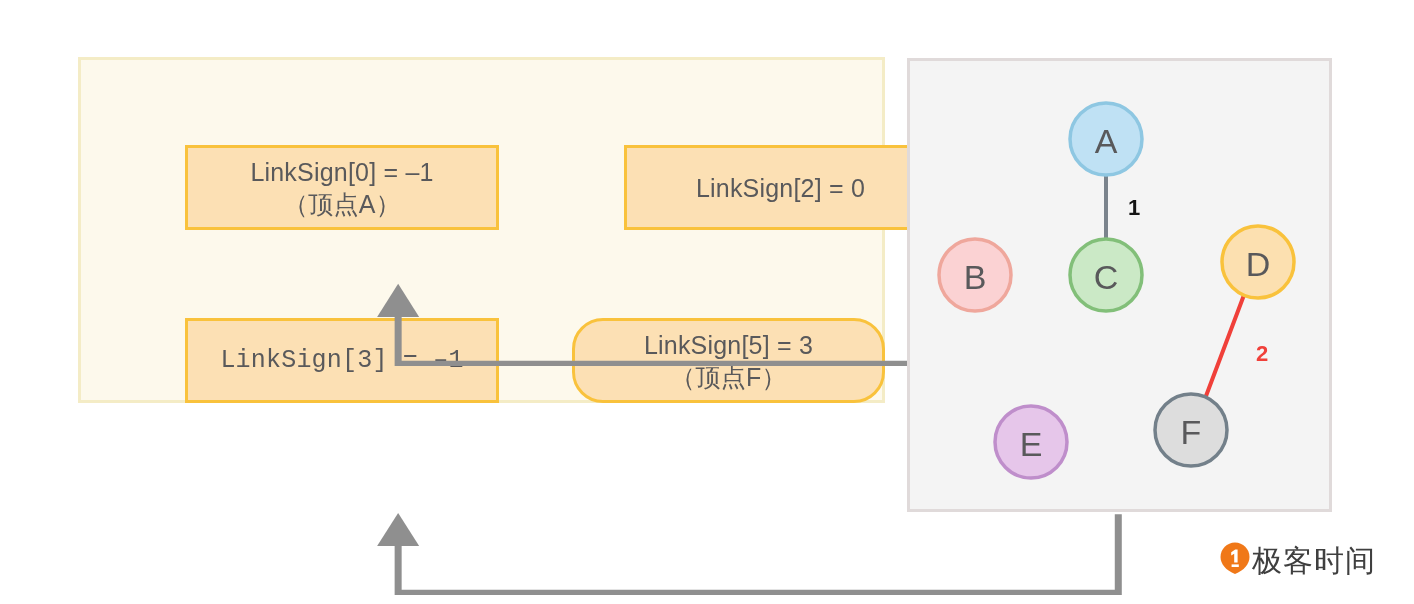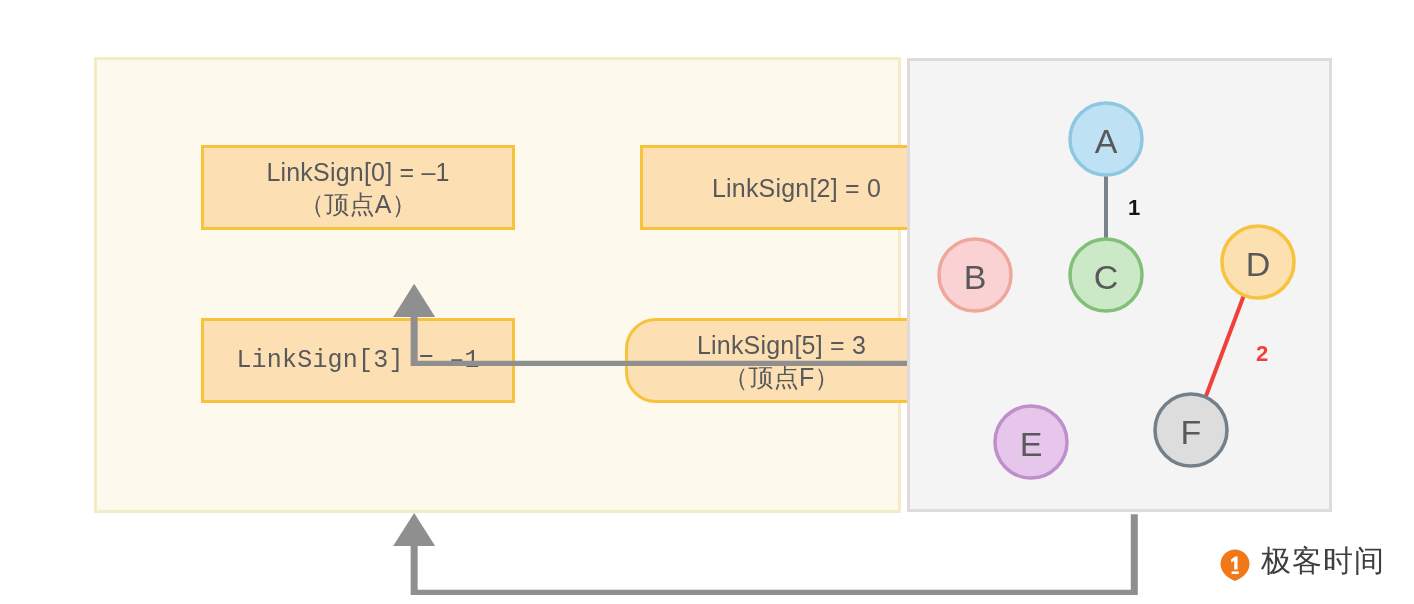--- a/index.html
+++ b/index.html
@@ -14,25 +14,24 @@
     font-family: "Liberation Sans", "DejaVu Sans", sans-serif;
     overflow: hidden;
   }
 
   
   #array-panel {
     position: absolute;
     left: 78px;
     top: 57px;
     width: 807px;
-    height: 456px;
+    height: 346px;
     background: #fdf9ec;
     border: 3px solid #f4ecc6;
     box-sizing: border-box;
-    margin-left: 16px;
   }
 
   .sign-box {
     position: absolute;
     box-sizing: border-box;
     background: #fce0b4;
     border: 3px solid #f9c23c;
     color: #59595b;
     display: flex;
     flex-direction: column;
@@ -41,21 +40,21 @@
     line-height: 1.28;
     font-size: 25px;
     letter-spacing: 0.2px;
   }
   .sign-box .line1 { white-space: nowrap; }
   .sign-box .line2 { white-space: nowrap; }
 
   #box-a { left: 104px; top: 85px;  width: 314px; height: 85px; }
   #box-c { left: 543px; top: 85px;  width: 313px; height: 85px; }
   #box-d { left: 104px; top: 258px; width: 314px; height: 85px; font-family: Liberation Mono, monospace; }
-  #box-f { left: 528px; top: 258px; width: 313px; height: 85px; border-radius: 31px; }
+  #box-f { left: 491px; top: 258px; width: 313px; height: 85px; border-radius: 31px; }
 
   #array-connectors {
     position: absolute;
     left: 0; top: 0;
     width: 1414px; height: 604px;
     pointer-events: none;
   }
 
   
   #graph-panel {
@@ -91,22 +90,21 @@
     text-anchor: middle;
     dominant-baseline: central;
   }
 
   
   #brand {
     position: absolute;
     left: 1218px;
     top: 541px;
     display: flex;
-    align-items: flex-end;
-    gap: 9px;
+    align-items: flex-start;
   }
   #brand-mark {
     width: 34px;
     height: 34px;
     position: relative;
   }
   #brand-text {
     font-size: 30px;
     color: #3f3f3f;
     font-family: "DejaVu Sans", "Liberation Sans", sans-serif;

